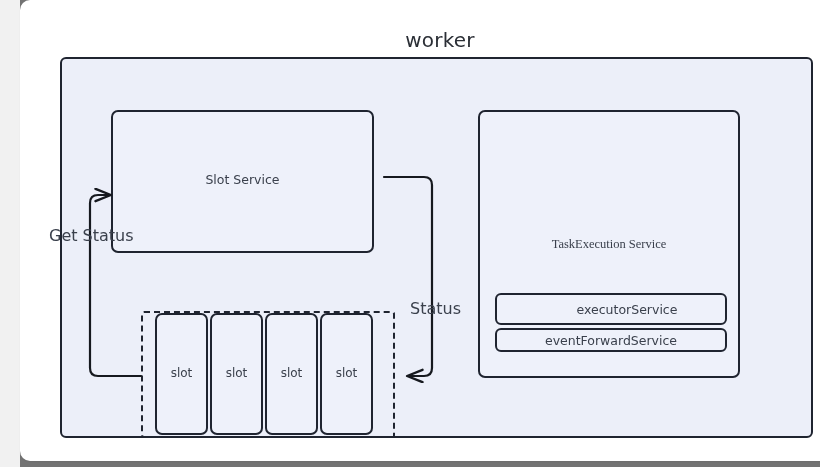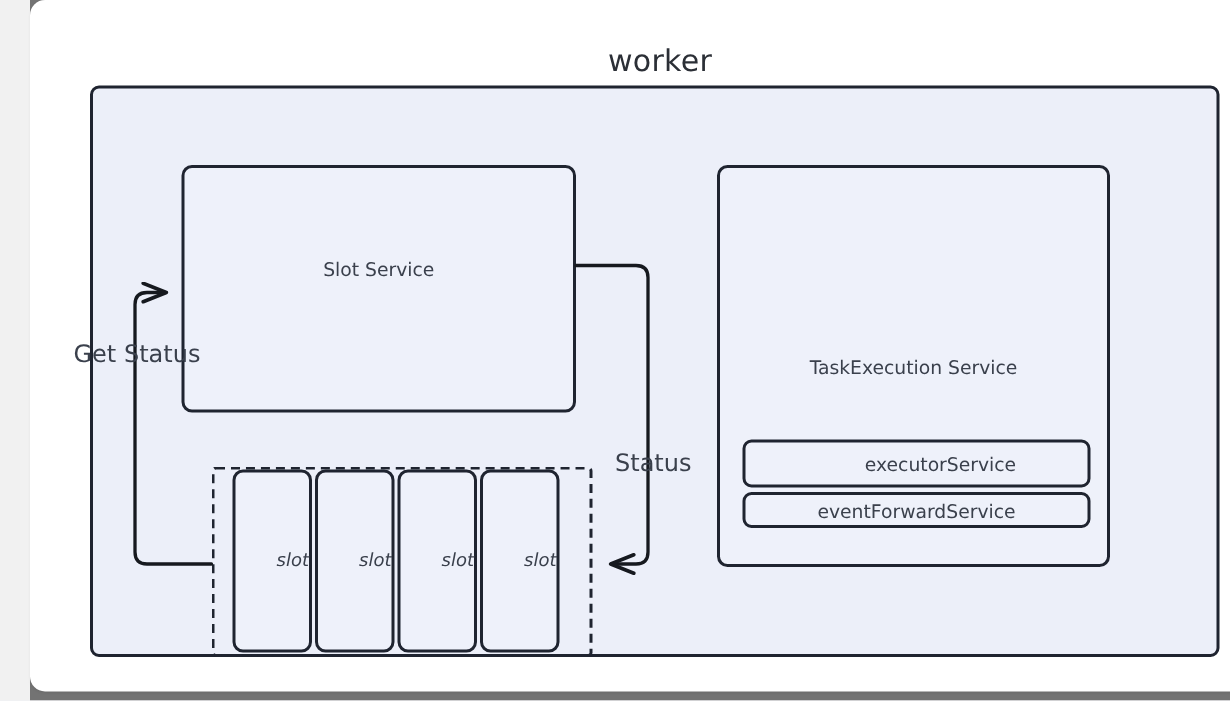--- a/index.html
+++ b/index.html
@@ -47,24 +47,24 @@
     top: 57px;
     width: 753px;
     height: 381px;
     background: #eceff9;
     border: 2px solid #1f2430;
     border-radius: 6px;
     box-sizing: border-box;
   }
   .slot-service-box {
     position: absolute;
-    left: 101px;
+    left: 91px;
     top: 110px;
     width: 263px;
-    height: 165px;
+    height: 143px;
     background: #eef1fa;
     border: 2px solid #1f2430;
     border-radius: 7px;
     box-sizing: border-box;
   }
   .slot-service-label {
     position: absolute;
     left: 0;
     top: 60px;
     width: 100%;
@@ -84,20 +84,21 @@
     box-sizing: border-box;
   }
   .taskexec-label {
     position: absolute;
     left: 0;
     top: 125px;
     width: 100%;
     text-align: center;
     font-size: 12.5px;
     color: #3a404c;
+    font-family: Liberation Serif, serif;
   }
   .subservice {
     position: absolute;
     left: 15px;
     width: 232px;
     background: #eef1fa;
     border: 2px solid #1f2430;
     border-radius: 6px;
     box-sizing: border-box;
     font-size: 12.5px;
@@ -128,24 +129,23 @@
     background: #eef1fa;
     border: 2px solid #1f2430;
     border-radius: 7px;
     box-sizing: border-box;
   }
   .slot-box .slot-label {
     position: absolute;
     left: 0;
     top: 51px;
     width: 100%;
-    text-align: right;
+    text-align: center;
     font-size: 12px;
     color: #3a404c;
-    font-style: italic;
   }
   .slot-box.n0 { left: 135px; }
   .slot-box.n1 { left: 190px; }
   .slot-box.n2 { left: 245px; }
   .slot-box.n3 { left: 300px; }
 
   .edge-label {
     position: absolute;
     font-size: 16px;
     color: #3a404c;

